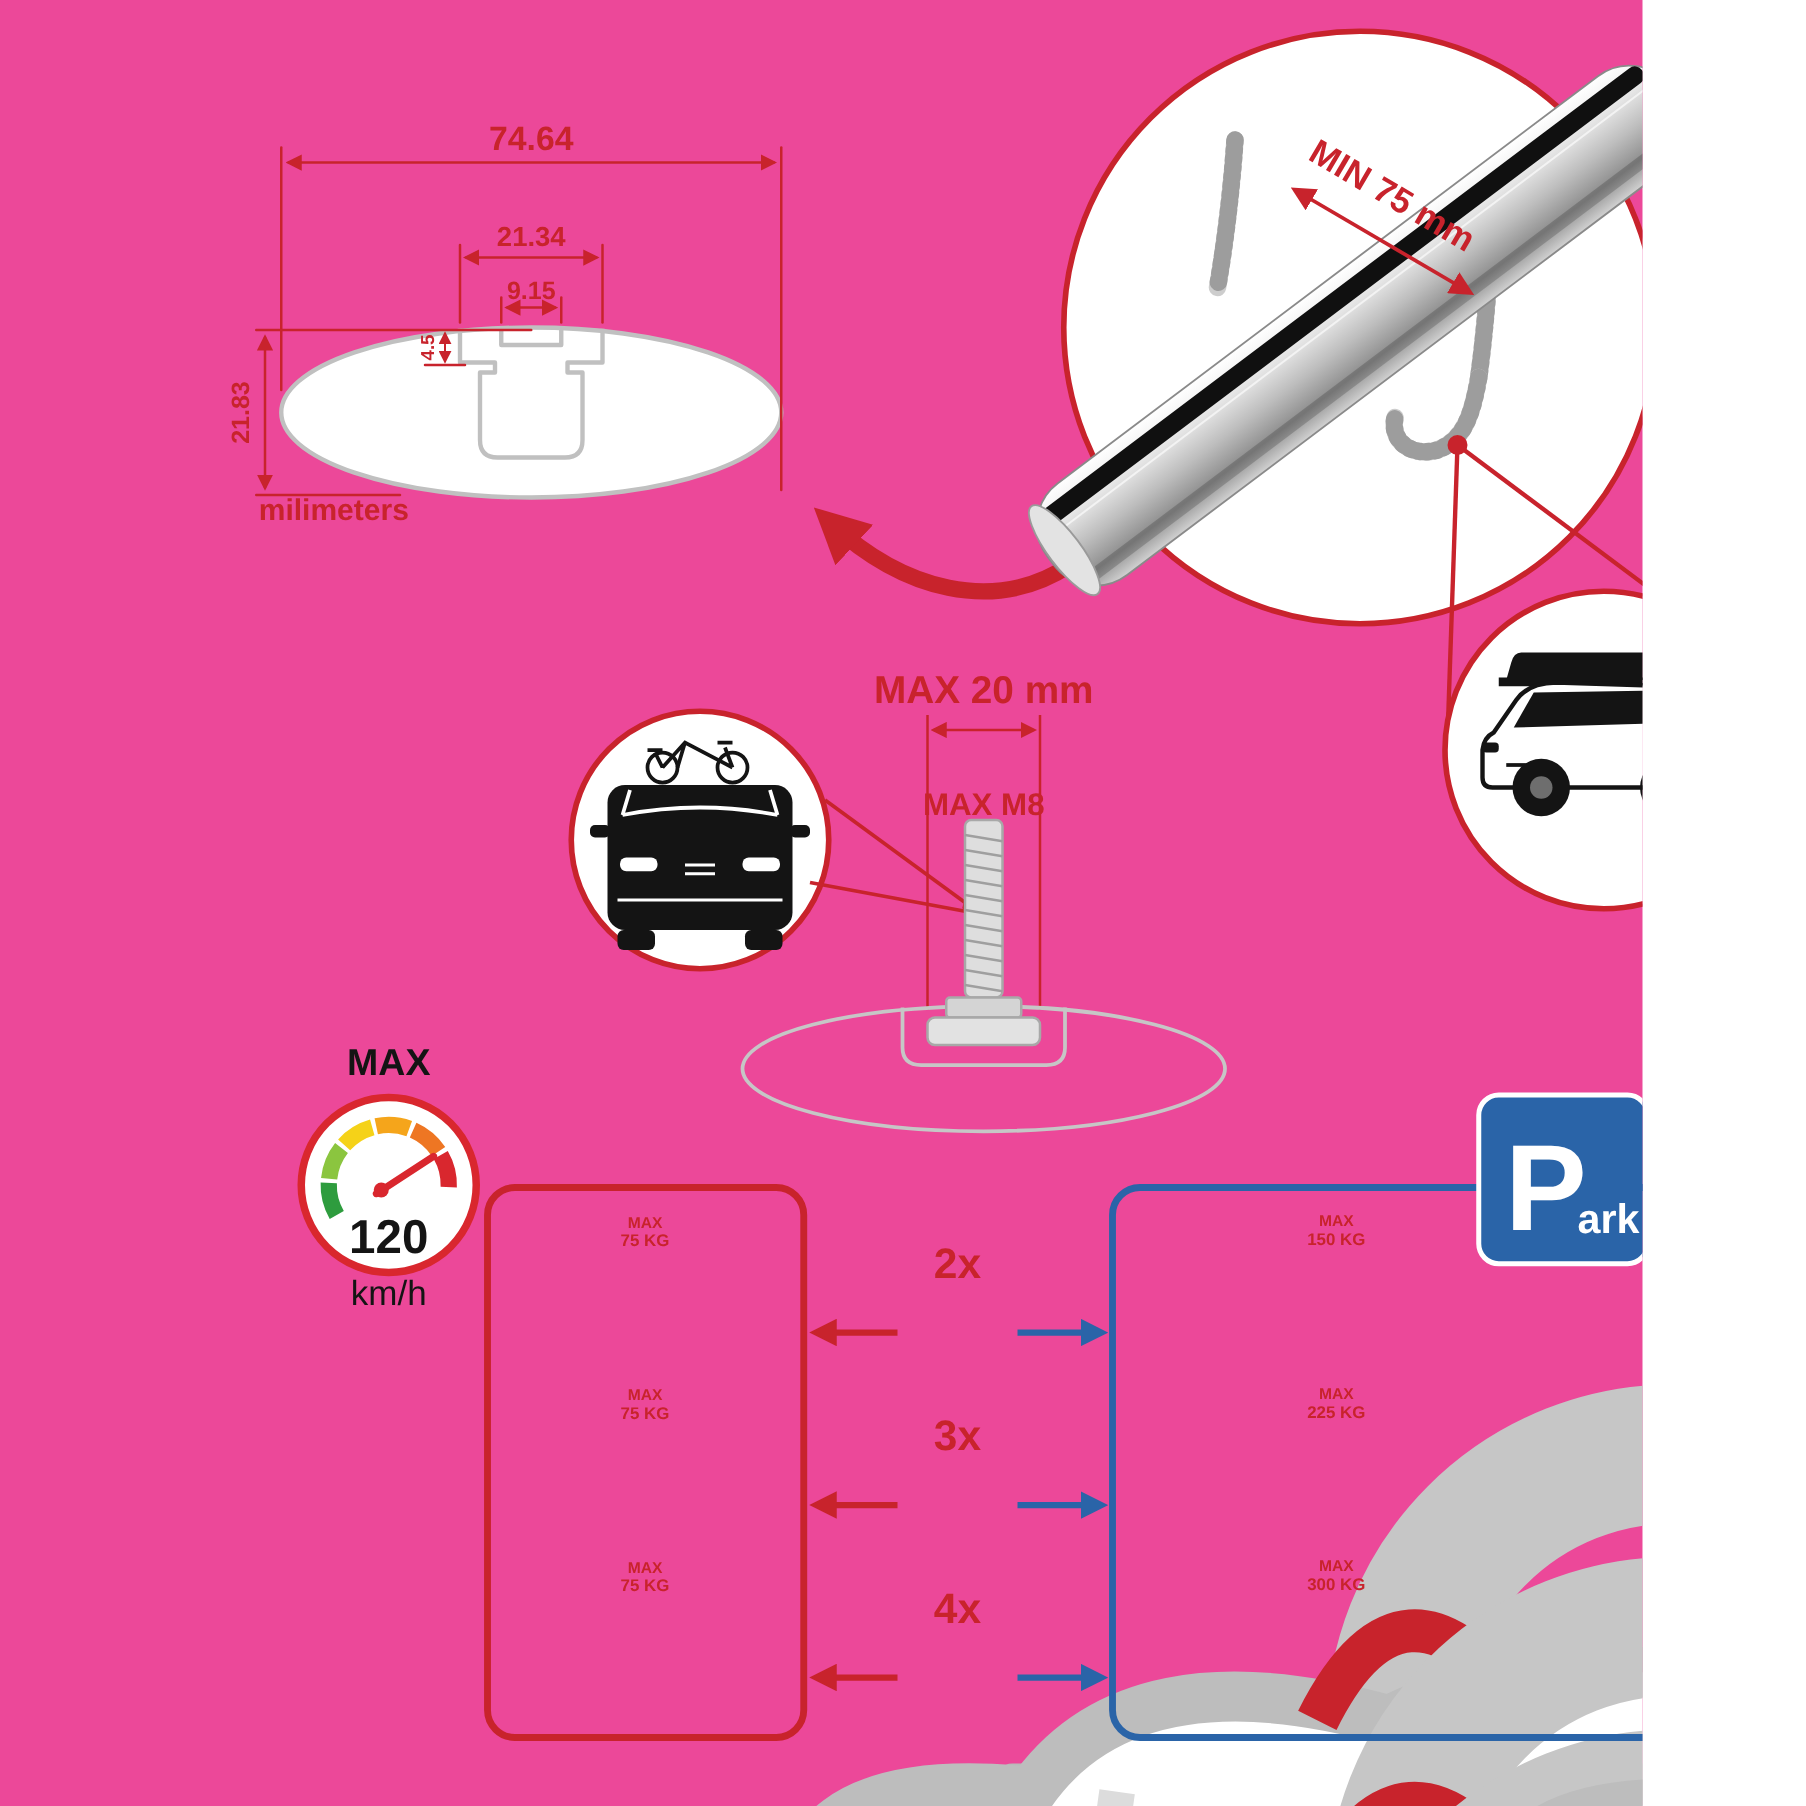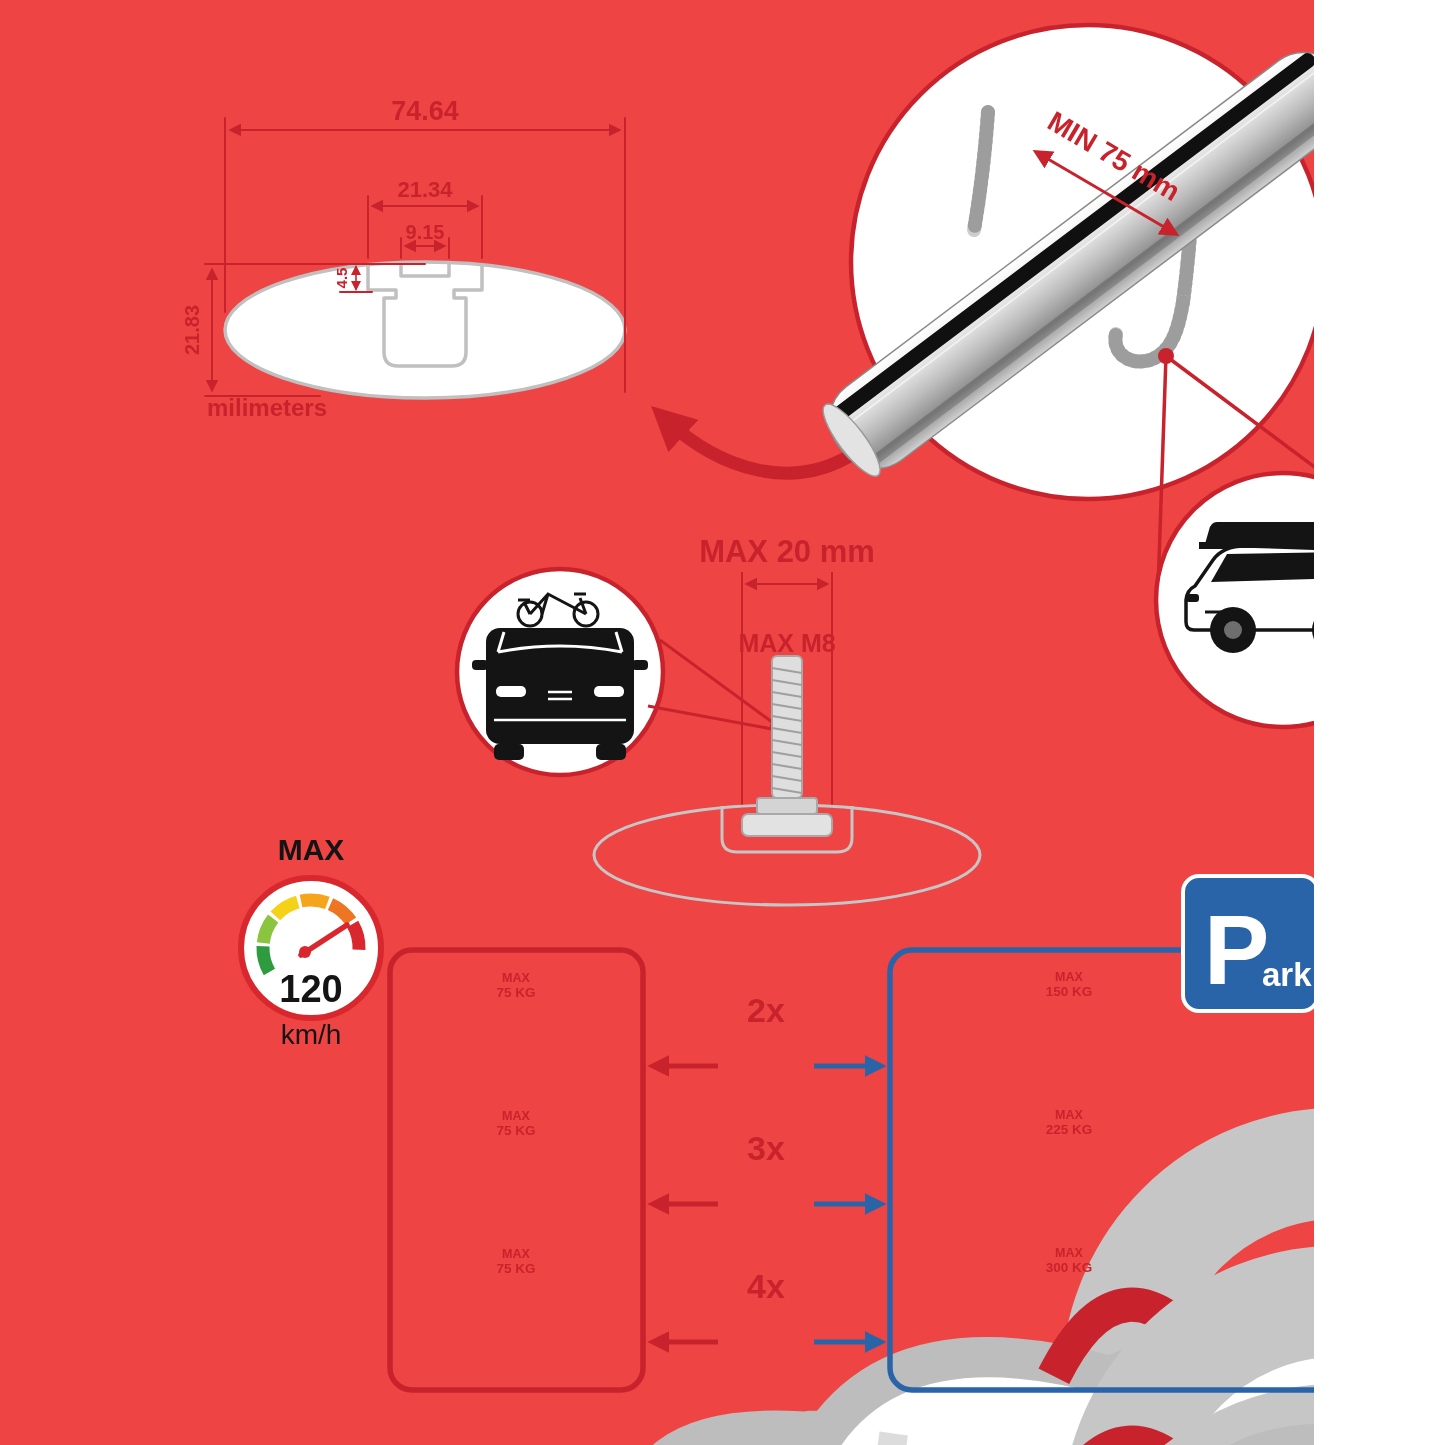--- a/index.html
+++ b/index.html
@@ -1,16 +1,16 @@
 <!DOCTYPE html>
 <html><head>
 <meta charset="utf-8">
 <style>
   html,body{margin:0;padding:0;background:#fff;}
-  .canvas{position:relative;width:1314px;height:1445px;background:#ef4444;overflow:hidden;
+  .canvas{position:relative;width:1314px;height:1445px;background:#ec4899;overflow:hidden;
           font-family:"Liberation Sans","DejaVu Sans",sans-serif;}
   svg{position:absolute;inset:0;}
   text{font-family:"Liberation Sans","DejaVu Sans",sans-serif;}
   .dimtxt{fill:#c8232c;font-weight:700;}
   .blktxt{fill:#141414;font-weight:700;}
   .loadtxt{fill:#c8232c;font-weight:700;}
 </style>
 </head>
 <body>
 

